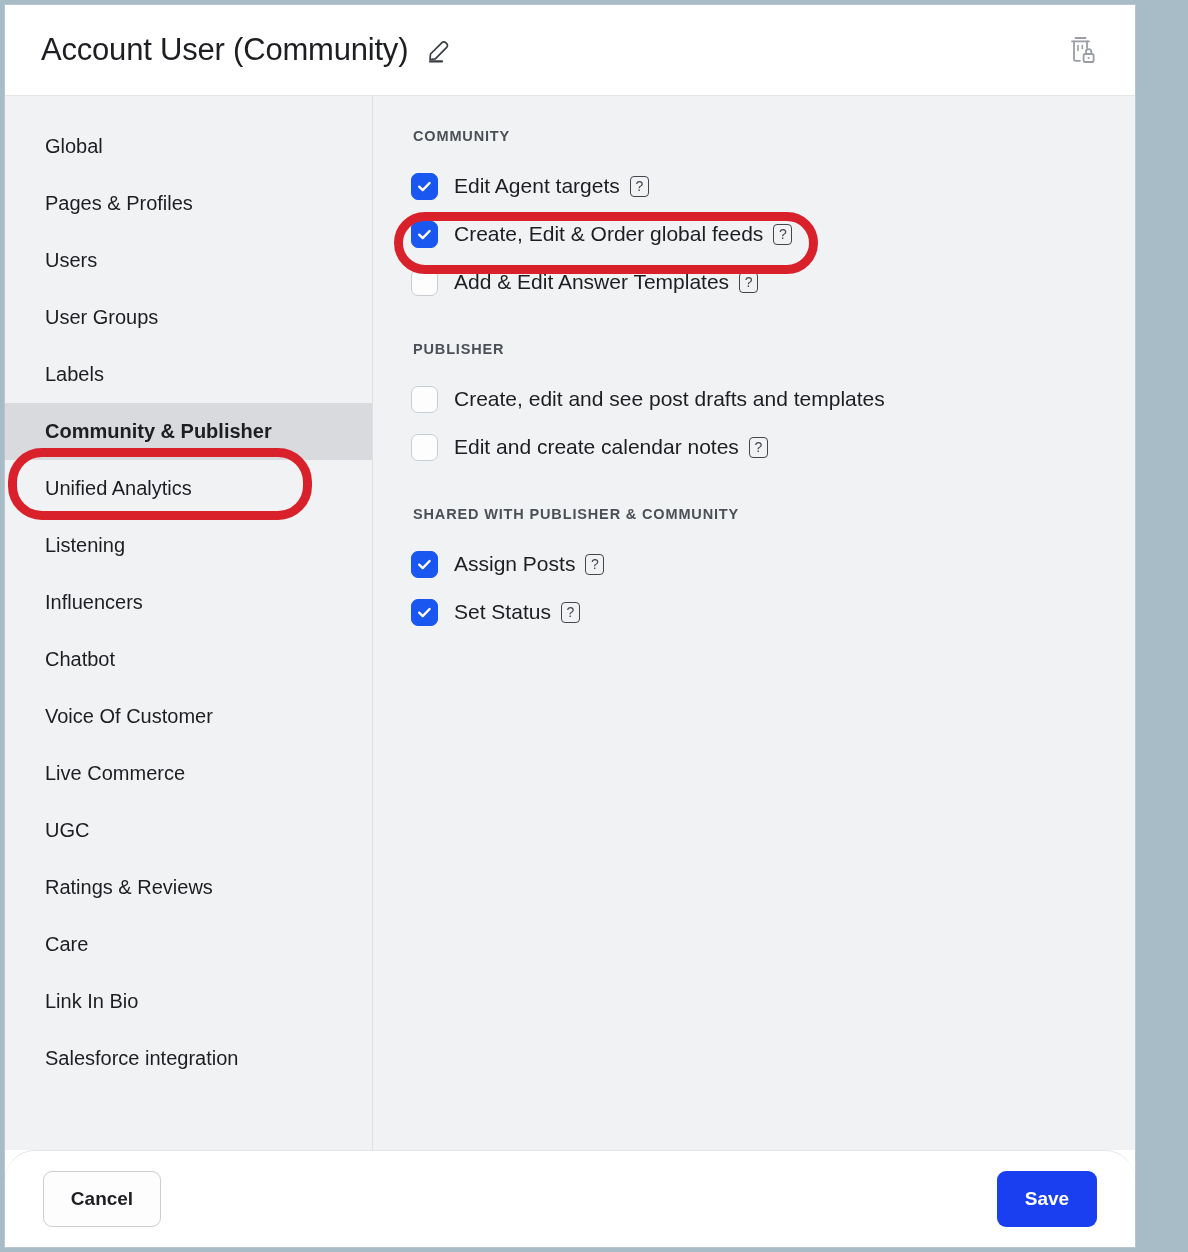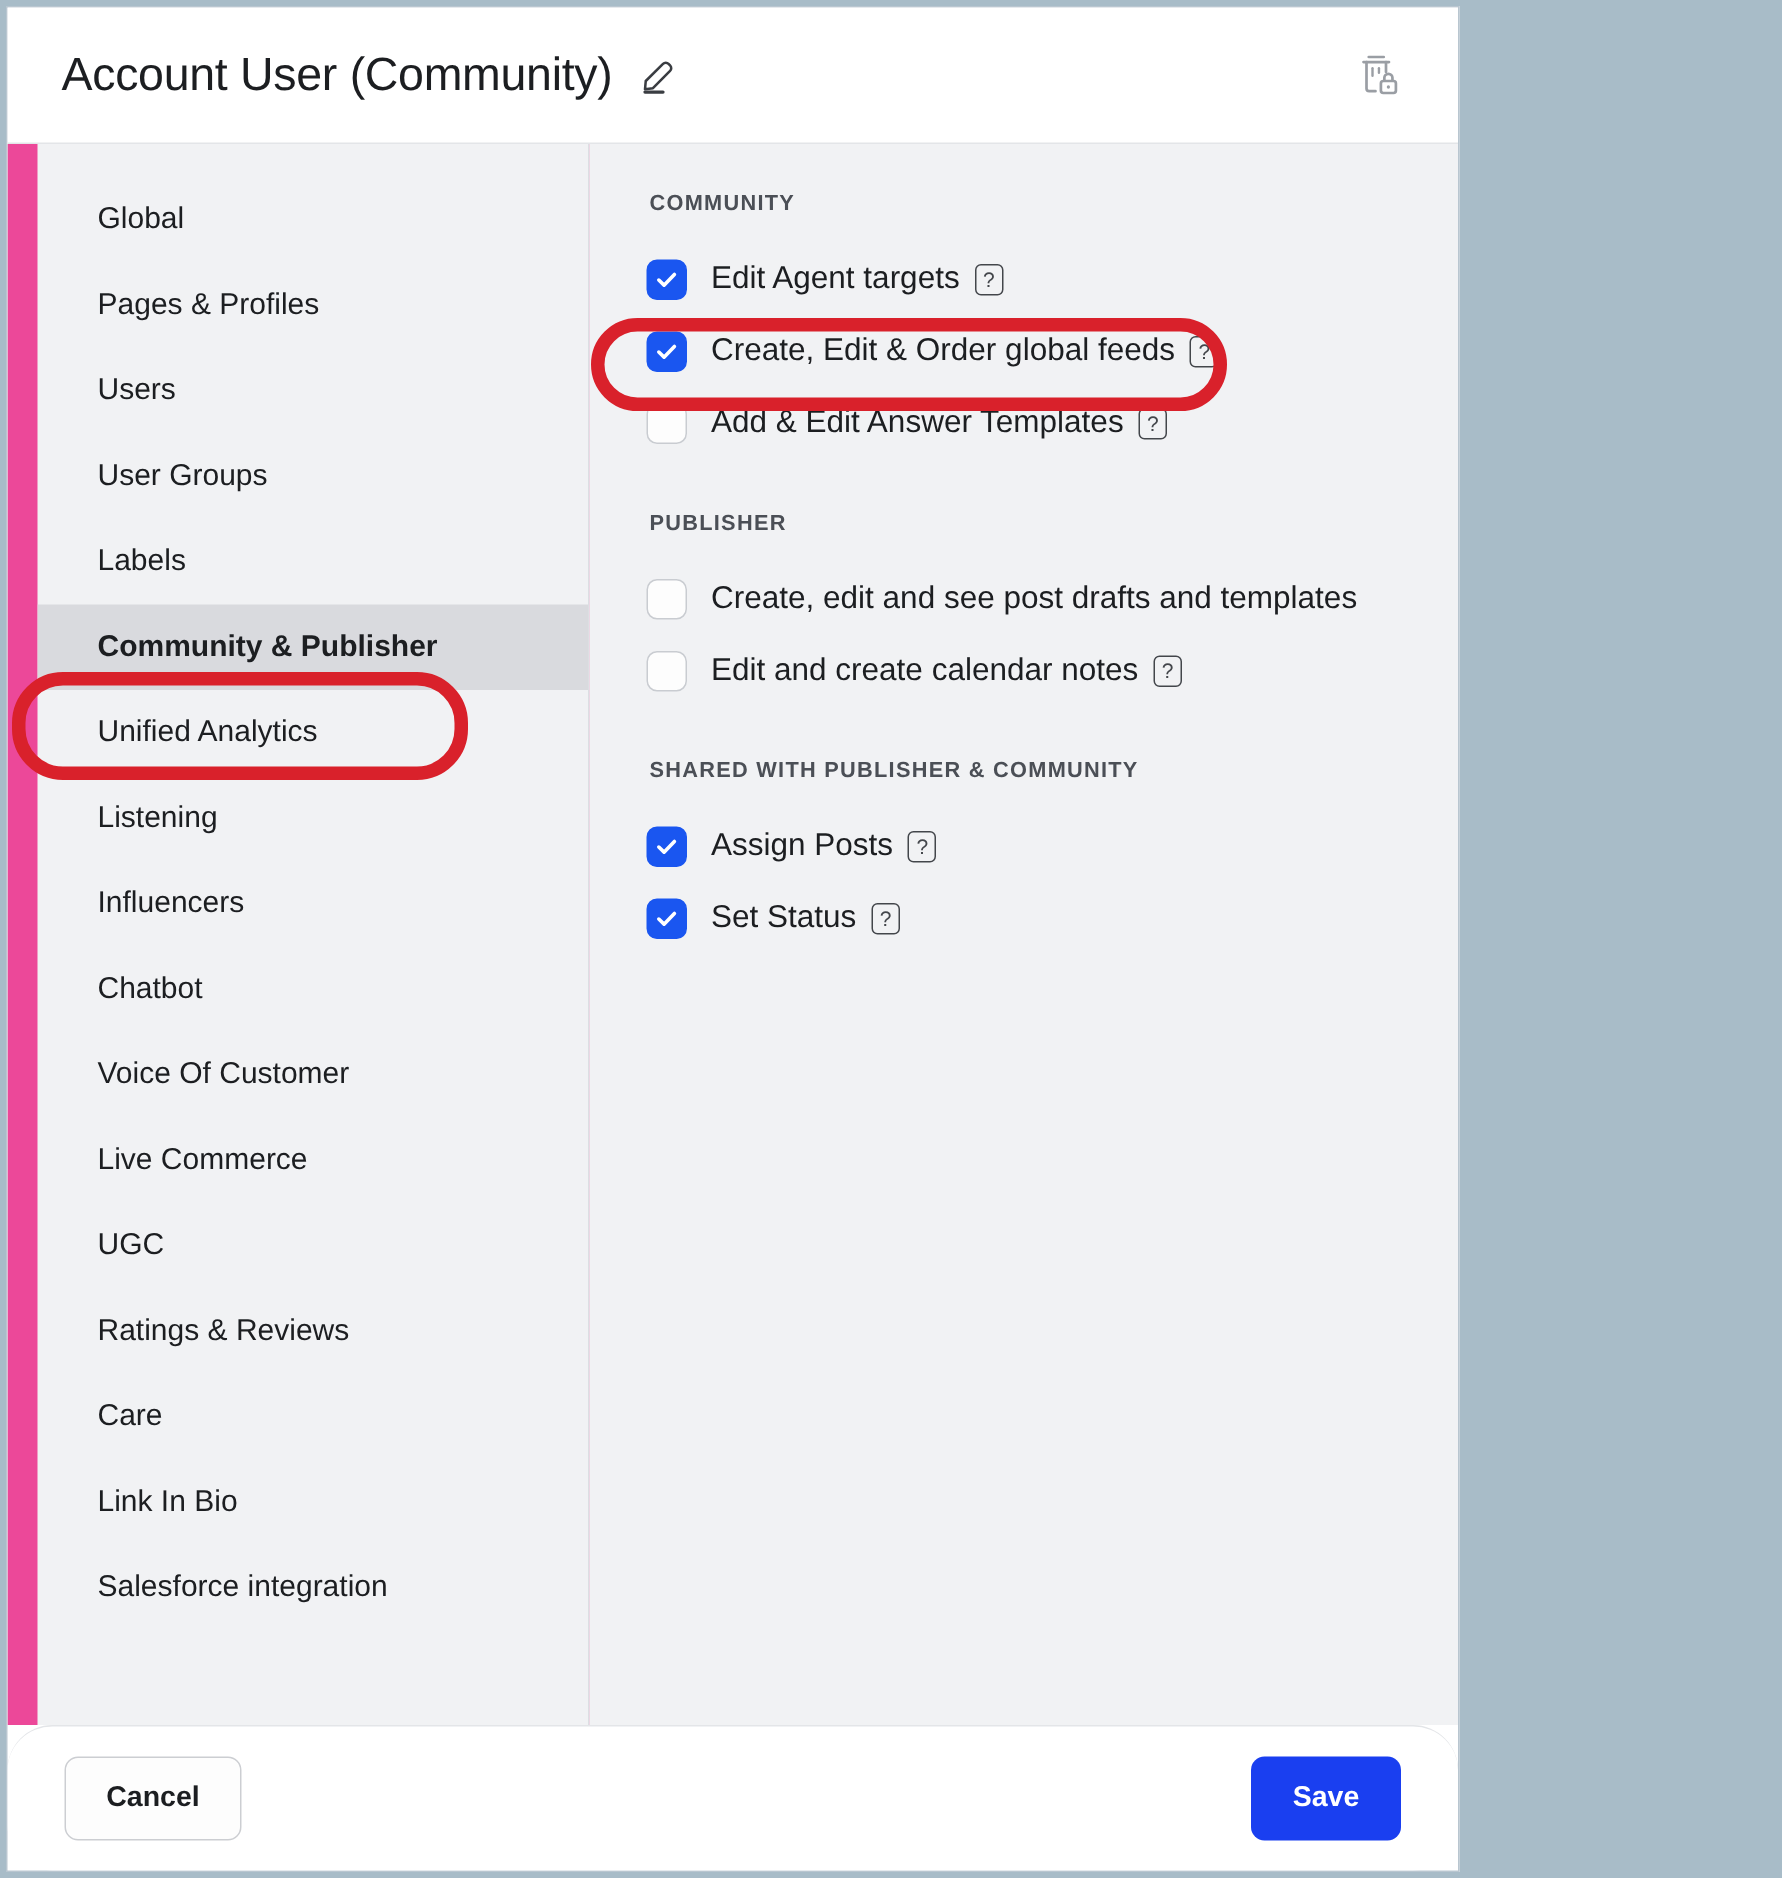--- a/index.html
+++ b/index.html
@@ -11,21 +11,21 @@
     width: 1188px;
     height: 1252px;
     font-family: "Liberation Sans", sans-serif;
     -webkit-font-smoothing: antialiased;
   }
 
   .window {
     position: absolute;
     left: 4px;
     top: 4px;
-    width: 969px;
+    width: 1132px;
     height: 1244px;
     background: #ffffff;
     border: 1px solid #b9c6d0;
     box-sizing: border-box;
     display: flex;
     flex-direction: column;
     overflow: hidden;
   }
 
   
@@ -64,22 +64,21 @@
     justify-content: center;
     cursor: pointer;
     margin-right: 10px;
   }
 
   
   .body-area {
     flex: 1 1 auto;
     display: flex;
     min-height: 0;
-    background: #ec4899;
-    padding-left: 20px;
+    background: #6d28d9;
   }
 
   .sidebar {
     width: 368px;
     min-width: 368px;
     background: #f1f2f4;
     border-right: 1px solid #dcdfe3;
     padding-top: 22px;
     box-sizing: border-box;
     overflow: hidden;

